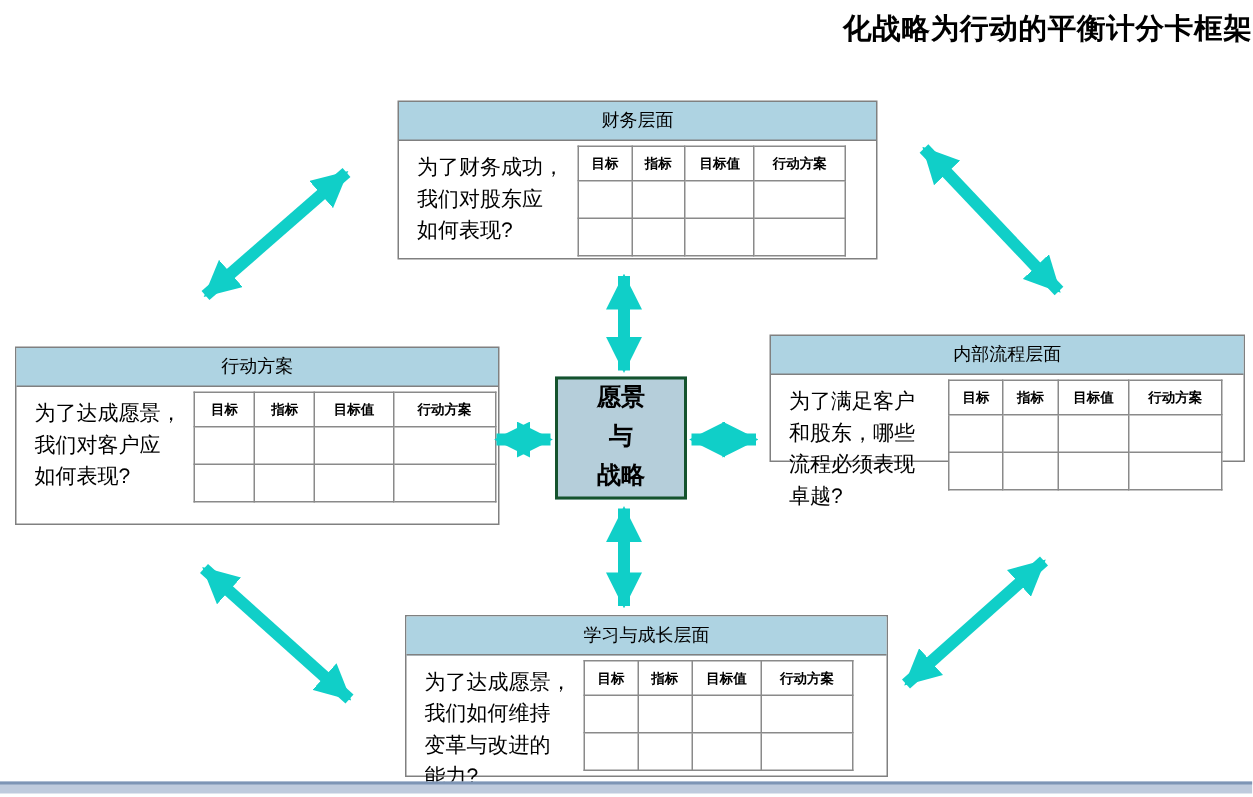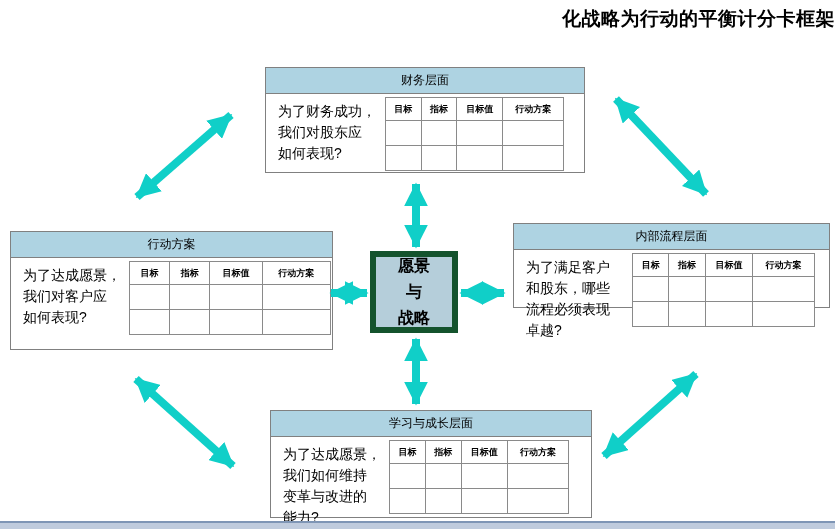--- a/index.html
+++ b/index.html
@@ -35,21 +35,21 @@
   }
   .ptable th, .ptable td { border:1px solid #8a8a8a; padding:0; }
   .ptable th { font-size:9px; font-weight:bold; height:22px; text-align:center; }
   .ptable td { height:24px; }
   .t-financial { width:179px; margin-right:20px; }
   .t-customer  { width:202px; margin-right:1px;  }
   .t-internal  { width:184px; margin-right:14px; }
   .t-learning  { width:186px; margin-right:22px; }
   .center-box {
     position:absolute; left:370px; top:251px; width:88px; height:82px;
-    box-sizing:border-box; background:#B5CEDA; border:6px solid #14532d;
+    box-sizing:border-box; background:#B5CEDA; border:2px solid #14532d;
     display:flex; align-items:center; justify-content:center;
     font-size:16px; font-weight:bold; line-height:1.62;
     text-align:center; white-space:pre-line;
   }
   .arrow-layer {
     position:absolute; left:0; top:0; width:835px; height:531px;
     pointer-events:none;
   }
   .arrow-layer line { stroke:#10CFC8; stroke-width:8; }
   .bottom-bar {

